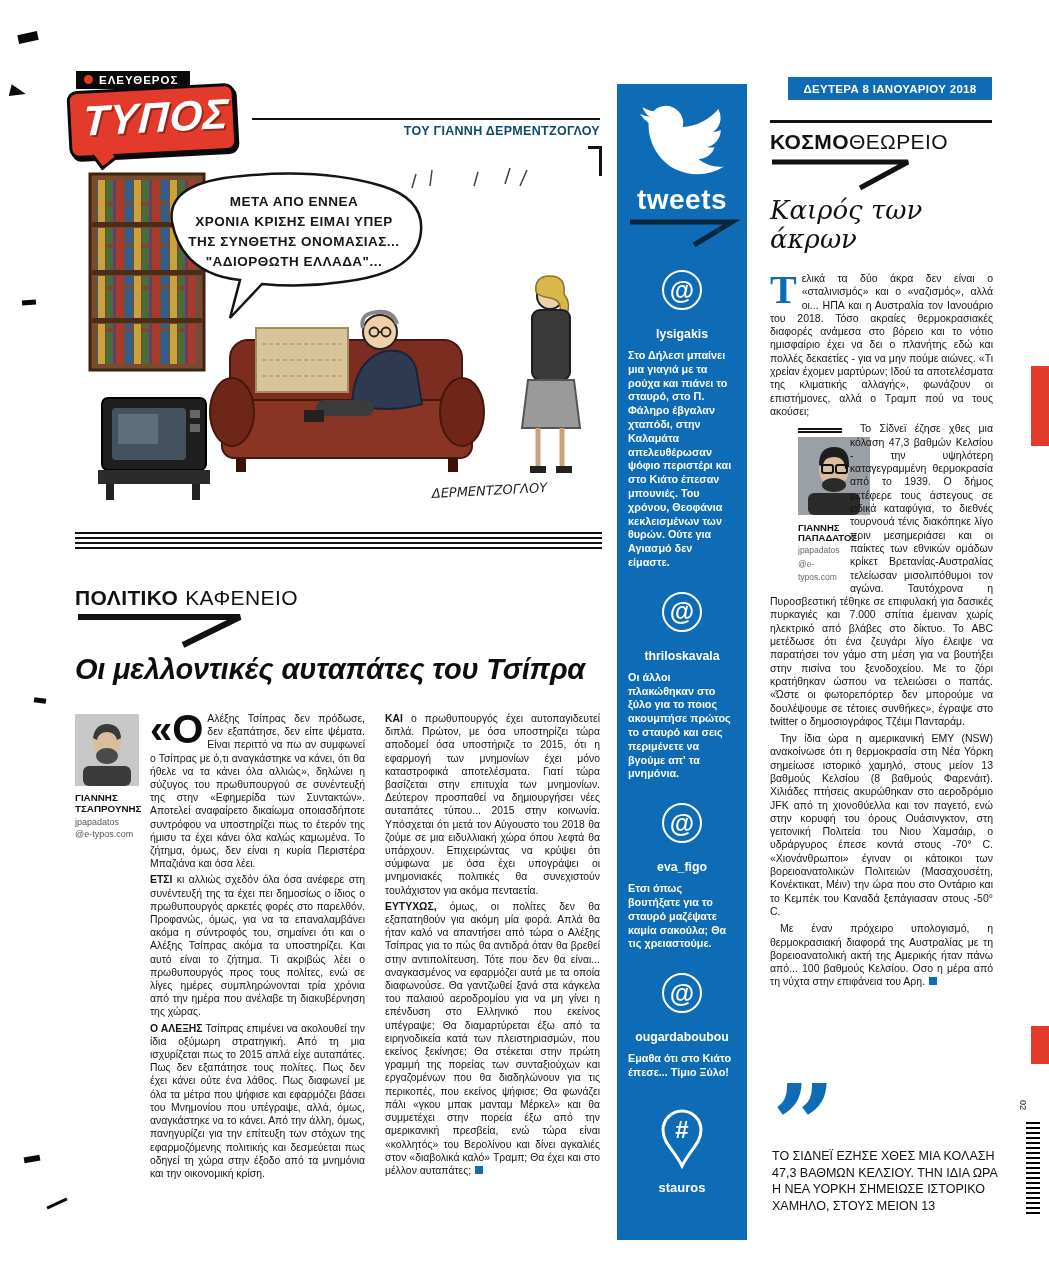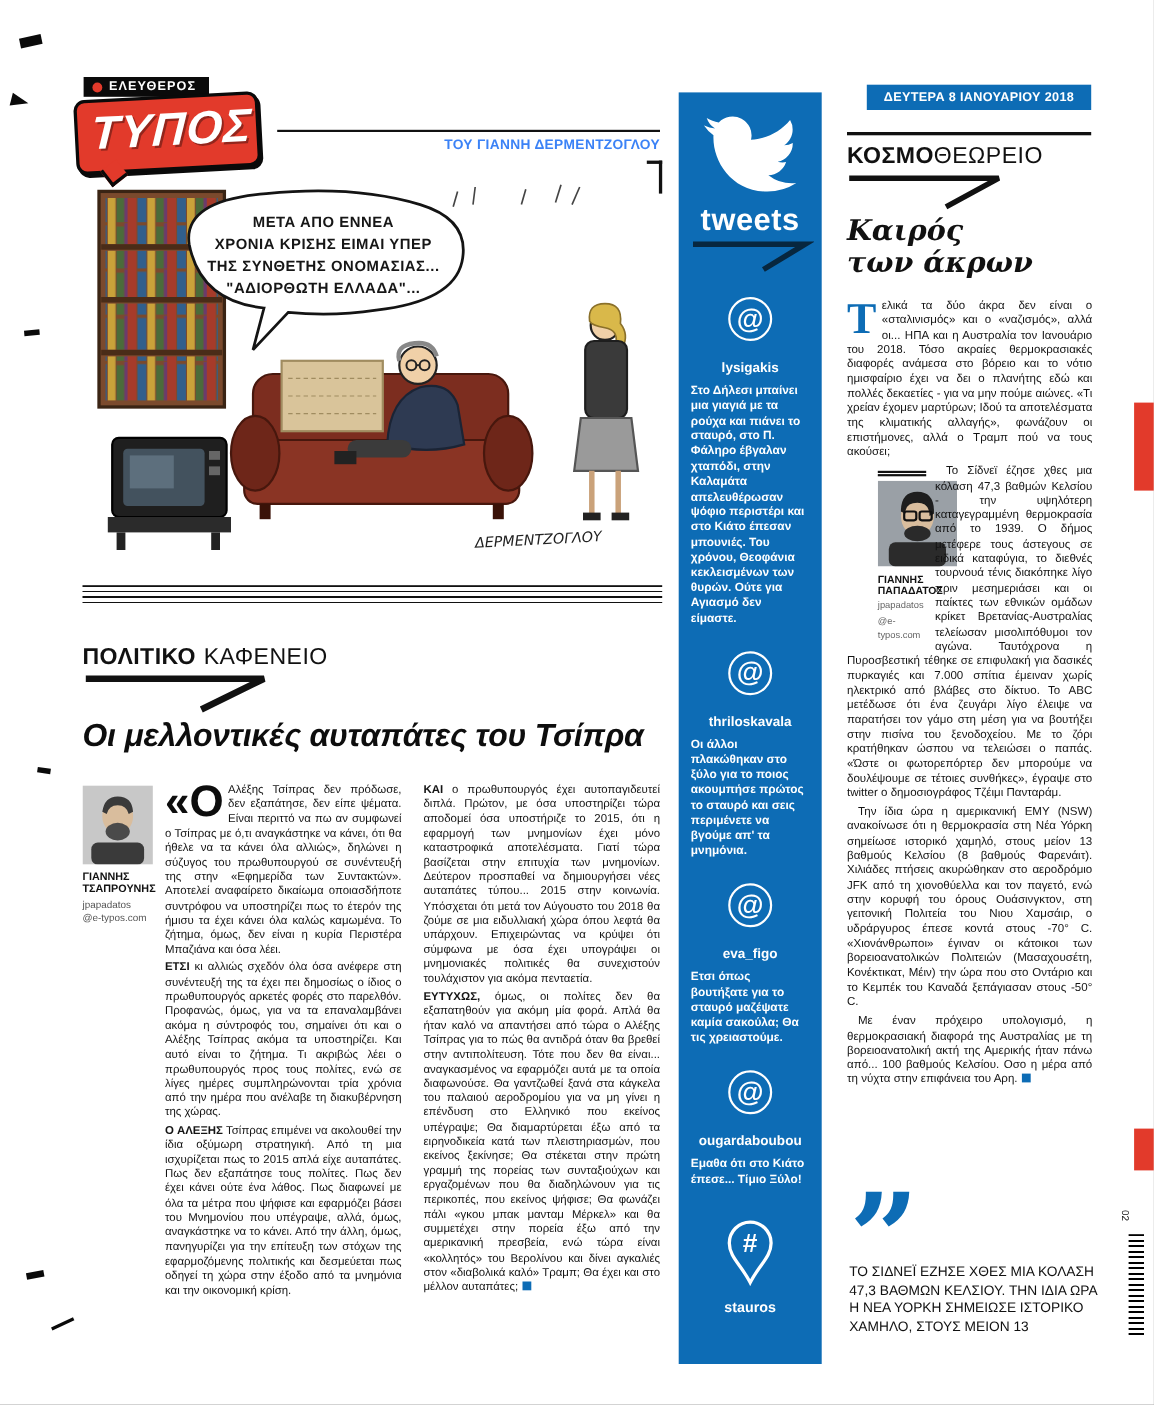--- a/index.html
+++ b/index.html
@@ -14,21 +14,21 @@
   
   .logo { position:absolute; left:68px; top:70px; width:178px; }
   .logo-top { display:inline-flex; align-items:center; gap:6px; background:#0a0a0a; color:#fff; font-size:11.5px; font-weight:bold; letter-spacing:1px; padding:3px 12px 3px 8px; margin-left:8px; }
   .logo-bullet { width:9px; height:9px; border-radius:50%; background:#e23a2b; display:inline-block; }
   .logo-bubble { position:relative; background:#e23a2b; border:3px solid #0a0a0a; border-radius:10px; padding:4px 12px 10px 12px; transform:rotate(-3deg); margin-top:-2px; width:168px; text-align:center; box-shadow:2px 3px 0 #0a0a0a; }
   .logo-bubble span { color:#fff; font-style:italic; font-weight:900; font-size:42px; letter-spacing:1px; display:inline-block; transform:skew(-6deg); text-shadow:2px 2px 0 rgba(0,0,0,.35); }
   .logo-tail { position:absolute; left:22px; bottom:-12px; width:18px; height:18px; background:#e23a2b; border-right:3px solid #0a0a0a; border-bottom:3px solid #0a0a0a; transform:rotate(55deg); }
 
   
   .credit-rule { position:absolute; left:252px; top:118px; width:348px; height:2px; background:#111; }
-  .cartoon-credit { position:absolute; left:300px; top:124px; width:300px; text-align:right; font-size:12.5px; font-weight:bold; letter-spacing:.3px; color:#3b82f6; }
+  .cartoon-credit { position:absolute; left:300px; top:124px; width:300px; text-align:right; font-size:12.5px; font-weight:bold; letter-spacing:.3px; color:#0c4a6e; }
   .credit-bracket { position:absolute; left:588px; top:146px; width:14px; height:30px; border-top:3px solid #111; border-right:3px solid #111; }
 
   .cartoon-box { position:absolute; left:80px; top:160px; width:515px; height:366px; }
 
   
   .multirule { position:absolute; left:75px; top:532px; width:527px; height:17px;
     background:repeating-linear-gradient(180deg,#111 0 1.6px, transparent 1.6px 5px); }
 
   
   .kicker { position:absolute; display:flex; gap:7px; align-items:flex-end; color:#111; letter-spacing:.4px; }
@@ -57,21 +57,21 @@
   .tweet { width:100%; margin-top:22px; }
   .at-circle { width:40px; height:40px; border:2.5px solid #fff; border-radius:50%; display:flex; align-items:center; justify-content:center; font-size:25px; font-weight:bold; margin:0 auto; }
   .tweet .handle { text-align:center; font-weight:bold; font-size:12.3px; margin-top:17px; }
   .tweet .twtext { margin-top:8px; font-size:10.8px; line-height:13.8px; font-weight:bold; text-align:left; }
   .pin-wrap { margin-top:26px; text-align:center; }
   .pin-label { font-weight:bold; font-size:13px; margin-top:4px; }
 
   
   .datebar { position:absolute; left:788px; top:77px; width:204px; height:23px; background:#0d6cb5; color:#fff; font-weight:bold; font-size:11.5px; display:flex; align-items:center; justify-content:center; letter-spacing:.3px; }
   .rule-right { position:absolute; left:770px; top:120px; width:222px; height:3px; background:#111; }
-  .headline-right { position:absolute; left:770px; top:196px; width:170px; font-family:"DejaVu Serif", serif; font-style:italic; font-weight:bold; font-size:26px; line-height:1.12; color:#111; }
+  .headline-right { position:absolute; left:770px; top:196px; width:170px; font-family:"DejaVu Serif", serif; font-style:italic; font-weight:normal; font-size:26px; line-height:1.12; color:#111; }
   .right-body { position:absolute; left:770px; top:272px; width:223px; font-size:10.5px; line-height:13.3px; text-align:justify; color:#141414; }
   .right-body p { margin:0 0 4px 0; }
   .right-rest p { text-indent:10px; }
   .dropcap-blue { float:left; font-size:40px; line-height:31px; font-weight:bold; color:#0d6cb5; padding:2px 5px 0 0; font-family:"Liberation Serif", serif; }
   .r-author { float:left; width:72px; margin:6px 8px 2px 0; text-align:left; font-size:8.5px; color:#666;padding-left:28px; }
   .r-author-rule { border-top:5px double #111; margin-bottom:4px; }
   .r-author-name { font-weight:bold; font-size:9.5px; color:#111; margin-top:3px; line-height:1.15; }
 
   .pullquote { position:absolute; left:772px; top:1082px; width:226px; color:#111; }
   .pq-glyph { display:block; height:62px; overflow:hidden; font-family:"DejaVu Serif", serif; font-size:110px; line-height:88px; font-weight:bold; color:#0d6cb5; }

